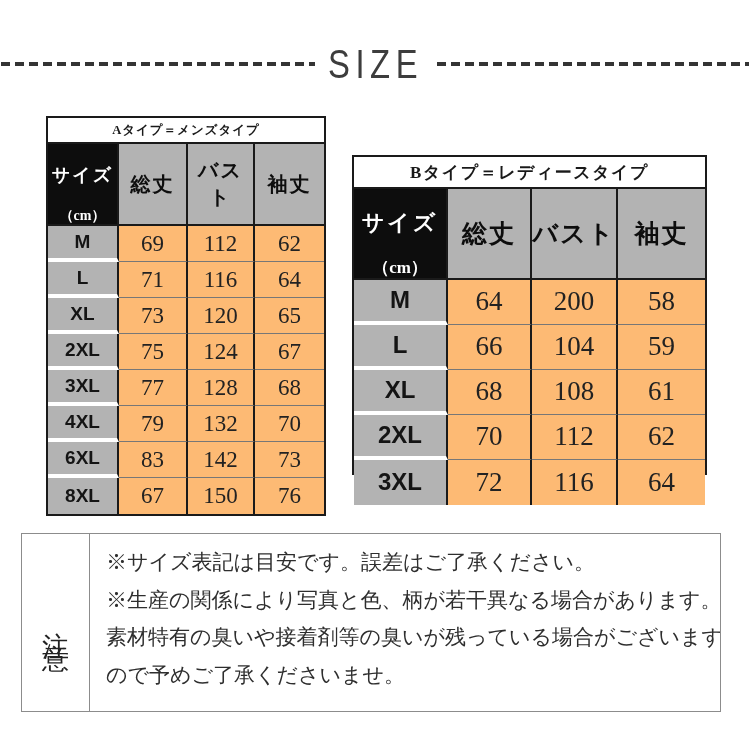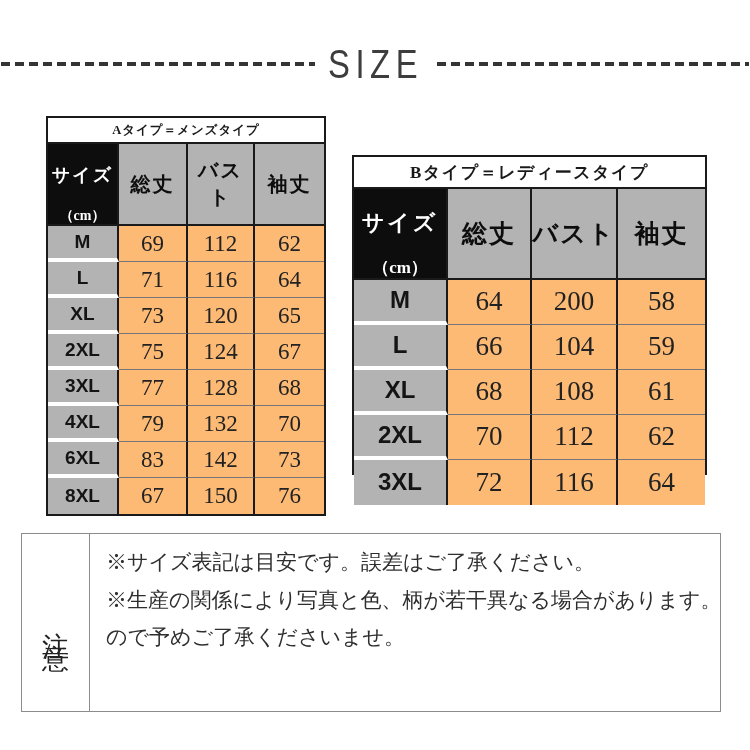--- a/index.html
+++ b/index.html
@@ -250,17 +250,18 @@
     </table>
   </div>
 
   <div class="notice">
     <div class="notice-label">
       <div class="notice-label-text">注意</div>
     </div>
     <div class="notice-body">
         <div class="notice-line">※サイズ表記は目安です。誤差はご了承ください。</div>
         <div class="notice-line">※生産の関係により写真と色、柄が若干異なる場合があります。</div>
+        <div class="notice-line">素材特有の臭いや接着剤等の臭いが残っている場合がございます</div>
         <div class="notice-line">ので予めご了承くださいませ。</div>
       </div>
   </div>
 
 </div>
 
 </body></html>

